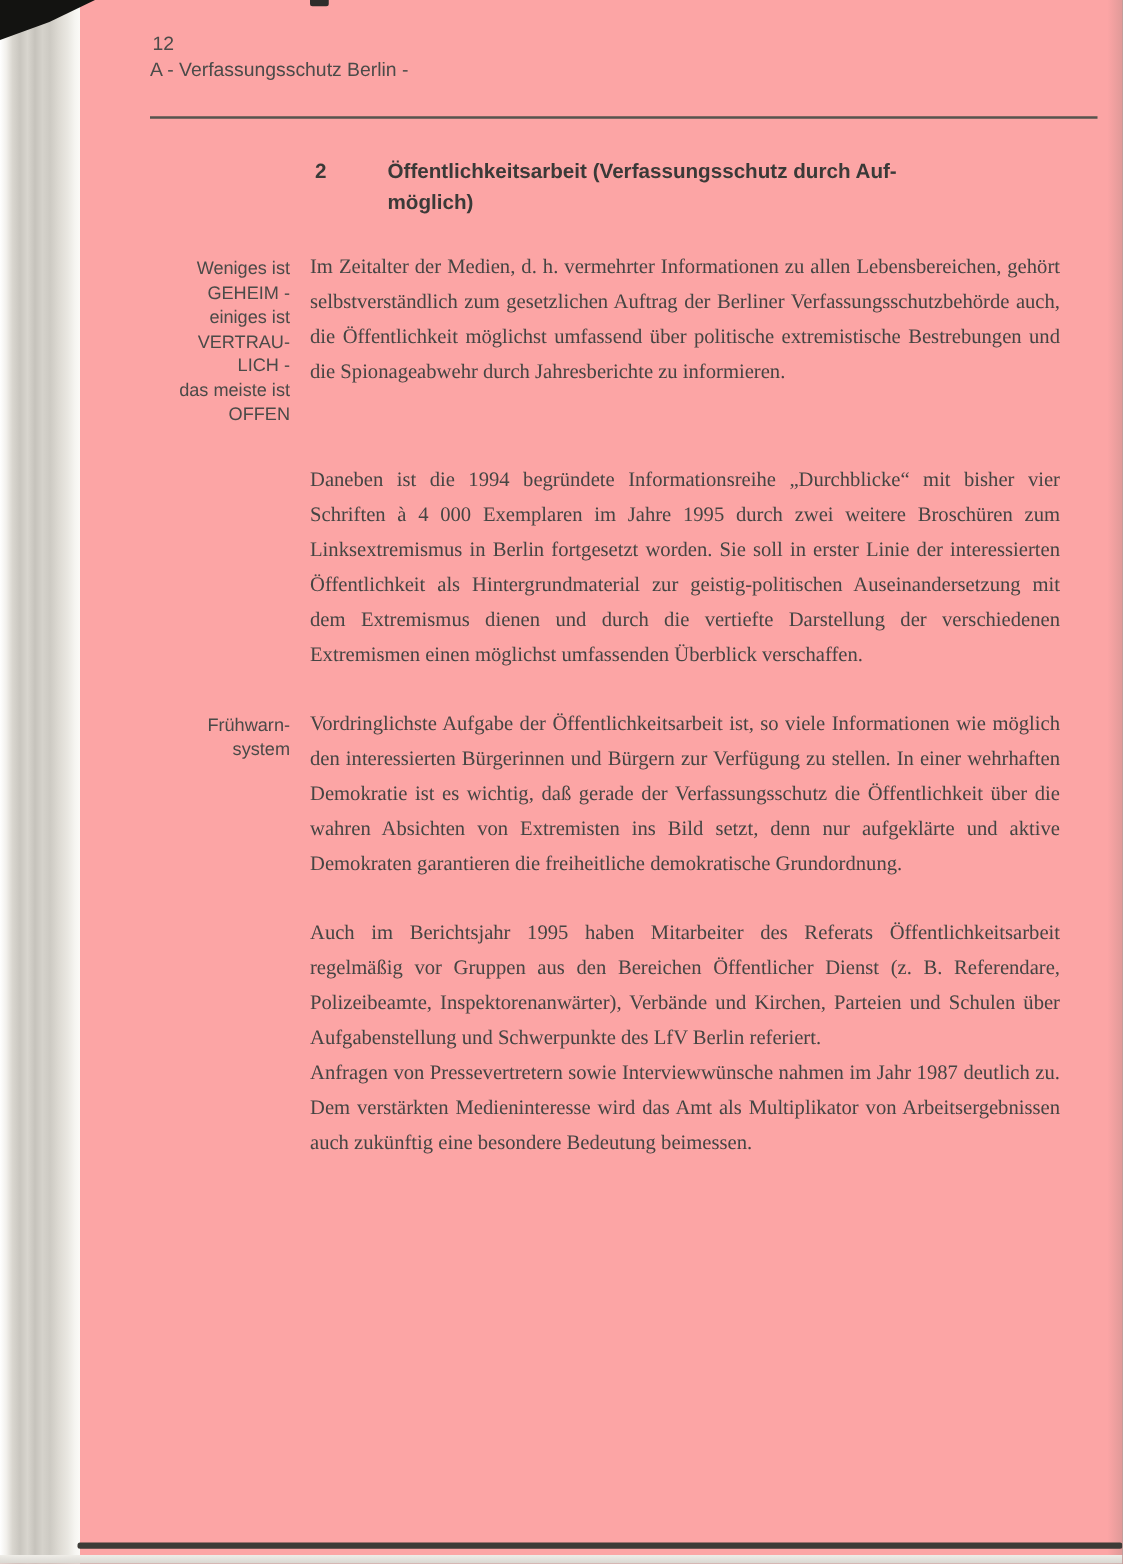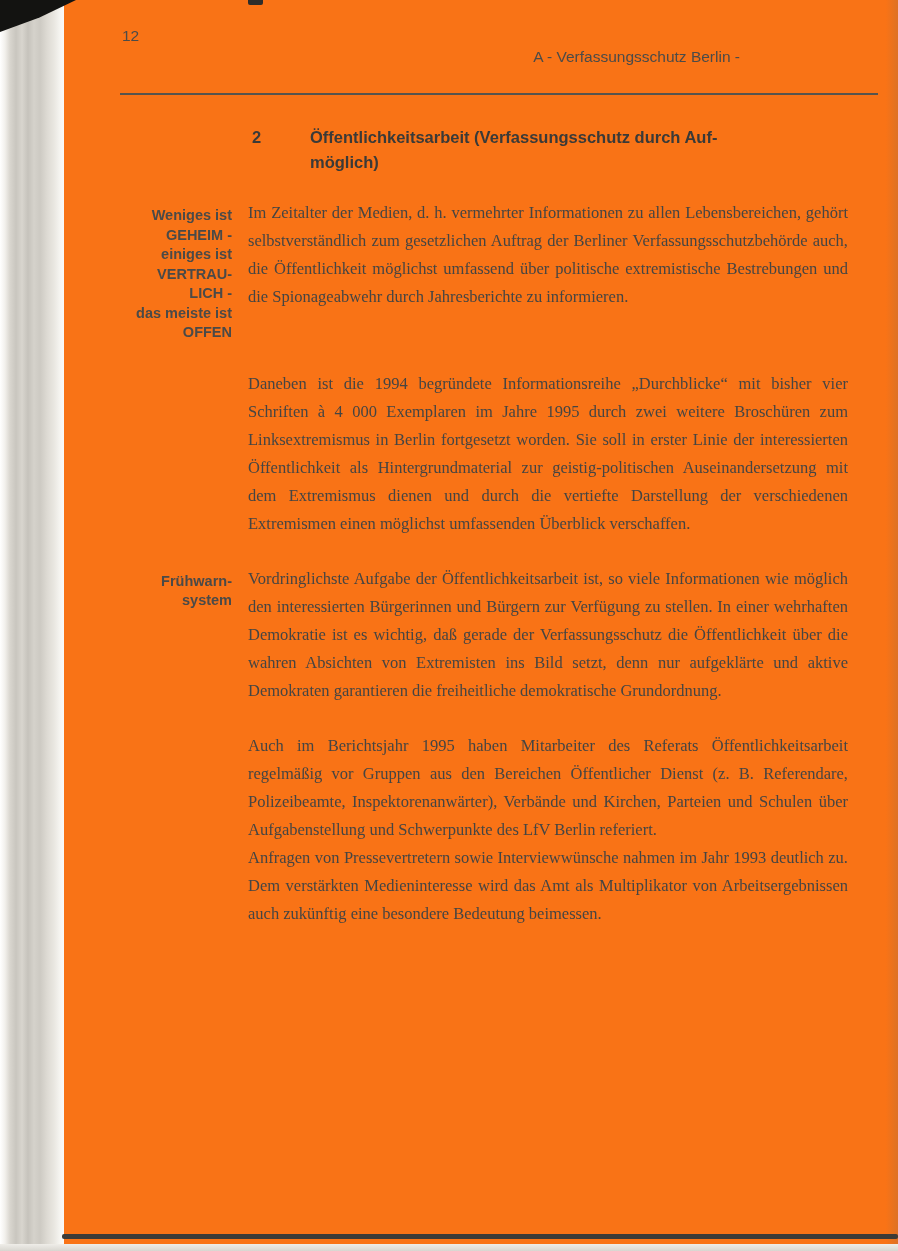--- a/index.html
+++ b/index.html
@@ -1,21 +1,21 @@
 <!DOCTYPE html>
 <html><head>
 <meta charset="utf-8">
 <style>
   html, body { margin: 0; padding: 0; background: #9a9a96; }
   .stage {
     position: relative;
     width: 898px;
     height: 1251px;
     margin: 0 auto;
-    background: #f97316;
+    background: #fca5a5;
     overflow: hidden;
     font-family: "Liberation Sans", sans-serif;
     color: #434341;
   }
   
   .scan-edge {
     position: absolute; left: 0; top: 0; width: 64px; height: 100%;
     background: linear-gradient(90deg,
       #ffffff 0px, #f2f0ec 5px, #d9d6cf 10px, #c9c6bf 16px,
       #d8d5ce 22px, #c6c3bc 28px, #d5d2cb 34px, #cdcac3 40px,
@@ -42,21 +42,21 @@
     position: absolute; left: 0; top: 1244px; width: 100%; height: 7px;
     background: linear-gradient(180deg, #efede8, #d8d6d0);
   }
 
   .page-number {
     position: absolute; left: 122px; top: 27px;
     font-size: 15.5px; color: #4b4b49;
   }
   .running-header {
     position: absolute; left: 120px; top: 48px; width: 620px;
-    text-align: right; font-size: 15.5px; color: #4b4b49;
+    text-align: left; font-size: 15.5px; color: #4b4b49;
   }
   .header-rule {
     position: absolute; left: 120px; top: 93px; width: 758px; height: 2px;
     background: #56544e;
   }
 
   .content {
     position: absolute; left: 120px; top: 125px; width: 728px;
   }
   .row {
@@ -72,21 +72,21 @@
     display: flex;
     font-weight: bold;
     font-size: 16.5px;
     line-height: 25px;
     color: #3a3a38;
   }
   .sec-num { width: 58px; flex: 0 0 58px; padding-left: 4px; }
   .sec-title { flex: 1; white-space: pre-line; }
 
   .margin-note {
-    font-weight: bold;
+    font-weight: normal;
     font-size: 14.5px;
     line-height: 19.5px;
     text-align: right;
     white-space: pre-line;
     color: #4a4a48;
     padding-top: 7px;
   }
   .para {
     font-size: 16.5px;
     line-height: 28px;
@@ -142,21 +142,21 @@
       <div class="para">Vordringlichste Aufgabe der Öffentlichkeitsarbeit ist, so viele Informationen wie möglich den interessierten Bürgerinnen und Bürgern zur Verfügung zu stellen. In einer wehrhaften Demokratie ist es wichtig, daß gerade der Verfassungsschutz die Öffentlichkeit über die wahren Absichten von Extremisten ins Bild setzt, denn nur aufgeklärte und aktive Demokraten garantieren die freiheitliche demokratische Grundordnung.</div>
     </div>
 
     <div class="row tight">
       <div></div>
       <div class="para">Auch im Berichtsjahr 1995 haben Mitarbeiter des Referats Öffentlichkeitsarbeit regelmäßig vor Gruppen aus den Bereichen Öffentlicher Dienst (z. B. Referendare, Polizeibeamte, Inspektorenanwärter), Verbände und Kirchen, Parteien und Schulen über Aufgabenstellung und Schwerpunkte des LfV Berlin referiert.</div>
     </div>
 
     <div class="row tight">
       <div></div>
-      <div class="para">Anfragen von Pressevertretern sowie Interviewwünsche nahmen im Jahr 1993 deutlich zu. Dem verstärkten Medieninteresse wird das Amt als Multiplikator von Arbeitsergebnissen auch zukünftig eine besondere Bedeutung beimessen.</div>
+      <div class="para">Anfragen von Pressevertretern sowie Interviewwünsche nahmen im Jahr 1987 deutlich zu. Dem verstärkten Medieninteresse wird das Amt als Multiplikator von Arbeitsergebnissen auch zukünftig eine besondere Bedeutung beimessen.</div>
     </div>
 
   </div>
 
   <div class="bottom-line"></div>
   <div class="bottom-edge"></div>
 
 </div>
 
 </body></html>

